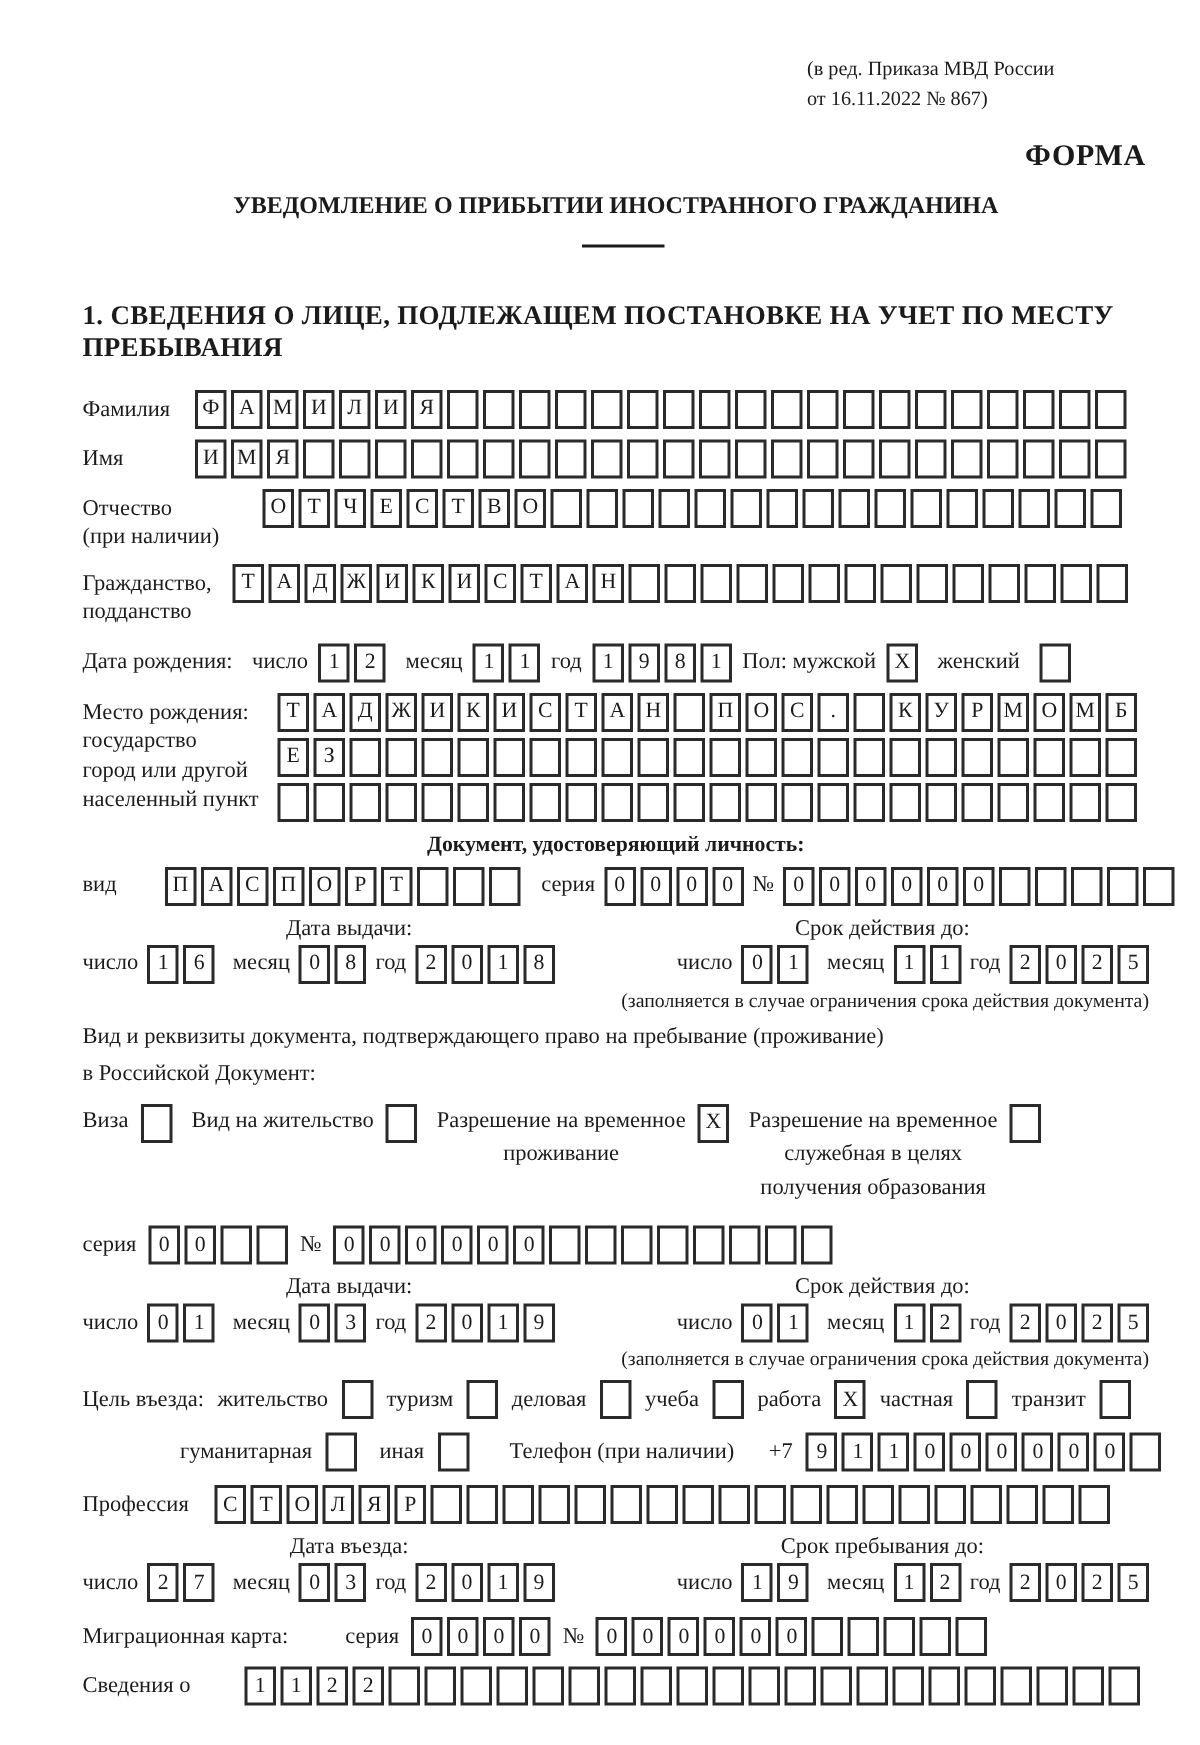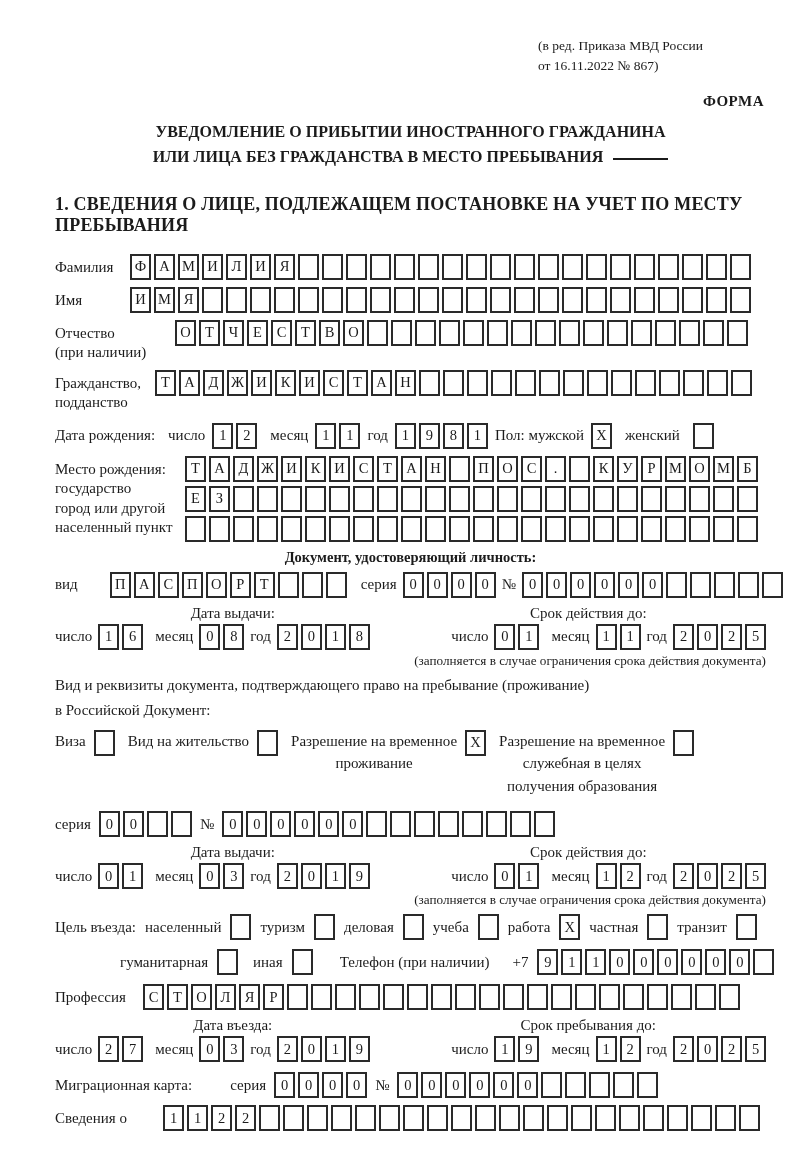--- a/index.html
+++ b/index.html
@@ -2,21 +2,21 @@
 <html lang="ru"><head>
 <meta charset="utf-8">
 <style>
   html,body{margin:0;padding:0;background:#ffffff;}
   body{width:800px;font-family:"Liberation Serif", serif;color:#1b1b1b;}
   .page{width:800px;min-height:1163px;box-sizing:border-box;padding:36px 34px 24px 55px;position:relative;}
 
   
   .hdr-block{margin-left:auto;width:228px;font-size:13.5px;line-height:1.45;}
   .hdr-block .grp{margin-bottom:8px;}
-  .forma{font-weight:bold;text-align:right;font-size:15px;letter-spacing:.5px;margin:18px 2px 10px 0;}
+  .forma{font-weight:bold;text-align:right;font-size:20px;letter-spacing:.5px;margin:18px 2px 10px 0;}
 
   
   .title{font-weight:bold;text-align:center;font-size:16px;line-height:1.55;margin-top:6px;}
   .blank-line{display:inline-block;width:55px;border-bottom:2px solid #1b1b1b;margin-left:10px;transform:translateY(-2px);}
   .sec-head{font-weight:bold;font-size:18px;margin:24px 0 18px 0;letter-spacing:.2px;}
 
   
   .frow{display:flex;align-items:flex-start;margin:0 0 7px 0;}
   .lbl{font-size:15px;line-height:1.3;padding-top:4px;flex:0 0 auto;}
   .lbl.w75{width:75px;} .lbl.w100{width:100px;} .lbl.w120{width:120px;} .lbl.w130{width:130px;} .lbl.w108{width:108px;}
@@ -56,21 +56,21 @@
   <div class="hdr-block">
     <div class="grp">
       <div>(в ред. Приказа МВД России</div>
       <div>от 16.11.2022 № 867)</div>
     </div>
   </div>
   <div class="forma">ФОРМА</div>
 
   <div class="title">
     <div>УВЕДОМЛЕНИЕ О ПРИБЫТИИ ИНОСТРАННОГО ГРАЖДАНИНА</div>
-    <div><span>ИЛИ ЛИЦА БЕЗ ГРАЖДАНСТВА В МЕСТО ПРЕБЫВАНИЯ</span><span class="blank-line"></span></div>
+    <div><span class="blank-line"></span></div>
   </div>
 
   <div class="sec-head">1. СВЕДЕНИЯ О ЛИЦЕ, ПОДЛЕЖАЩЕМ ПОСТАНОВКЕ НА УЧЕТ ПО МЕСТУ ПРЕБЫВАНИЯ</div>
 
   <div class="frow">
     <div class="lbl w75">Фамилия</div>
     <div class="cells">
         <span class="cell">Ф</span>
         <span class="cell">А</span>
         <span class="cell">М</span>
@@ -517,21 +517,21 @@
             <span class="cell">2</span>
             <span class="cell">5</span>
           </span>
       </div>
       <div class="date-note">(заполняется в случае ограничения срока действия документа)</div>
     </div>
   </div>
 
   <div class="purpose-row">
     <span class="t">Цель въезда:</span>
-    <span class="t">населенный</span>
+    <span class="t">жительство</span>
     <span class="cells">
         <span class="cell"></span>
       </span>
     <span class="t">туризм</span>
     <span class="cells">
         <span class="cell"></span>
       </span>
     <span class="t">деловая</span>
     <span class="cells">
         <span class="cell"></span>

